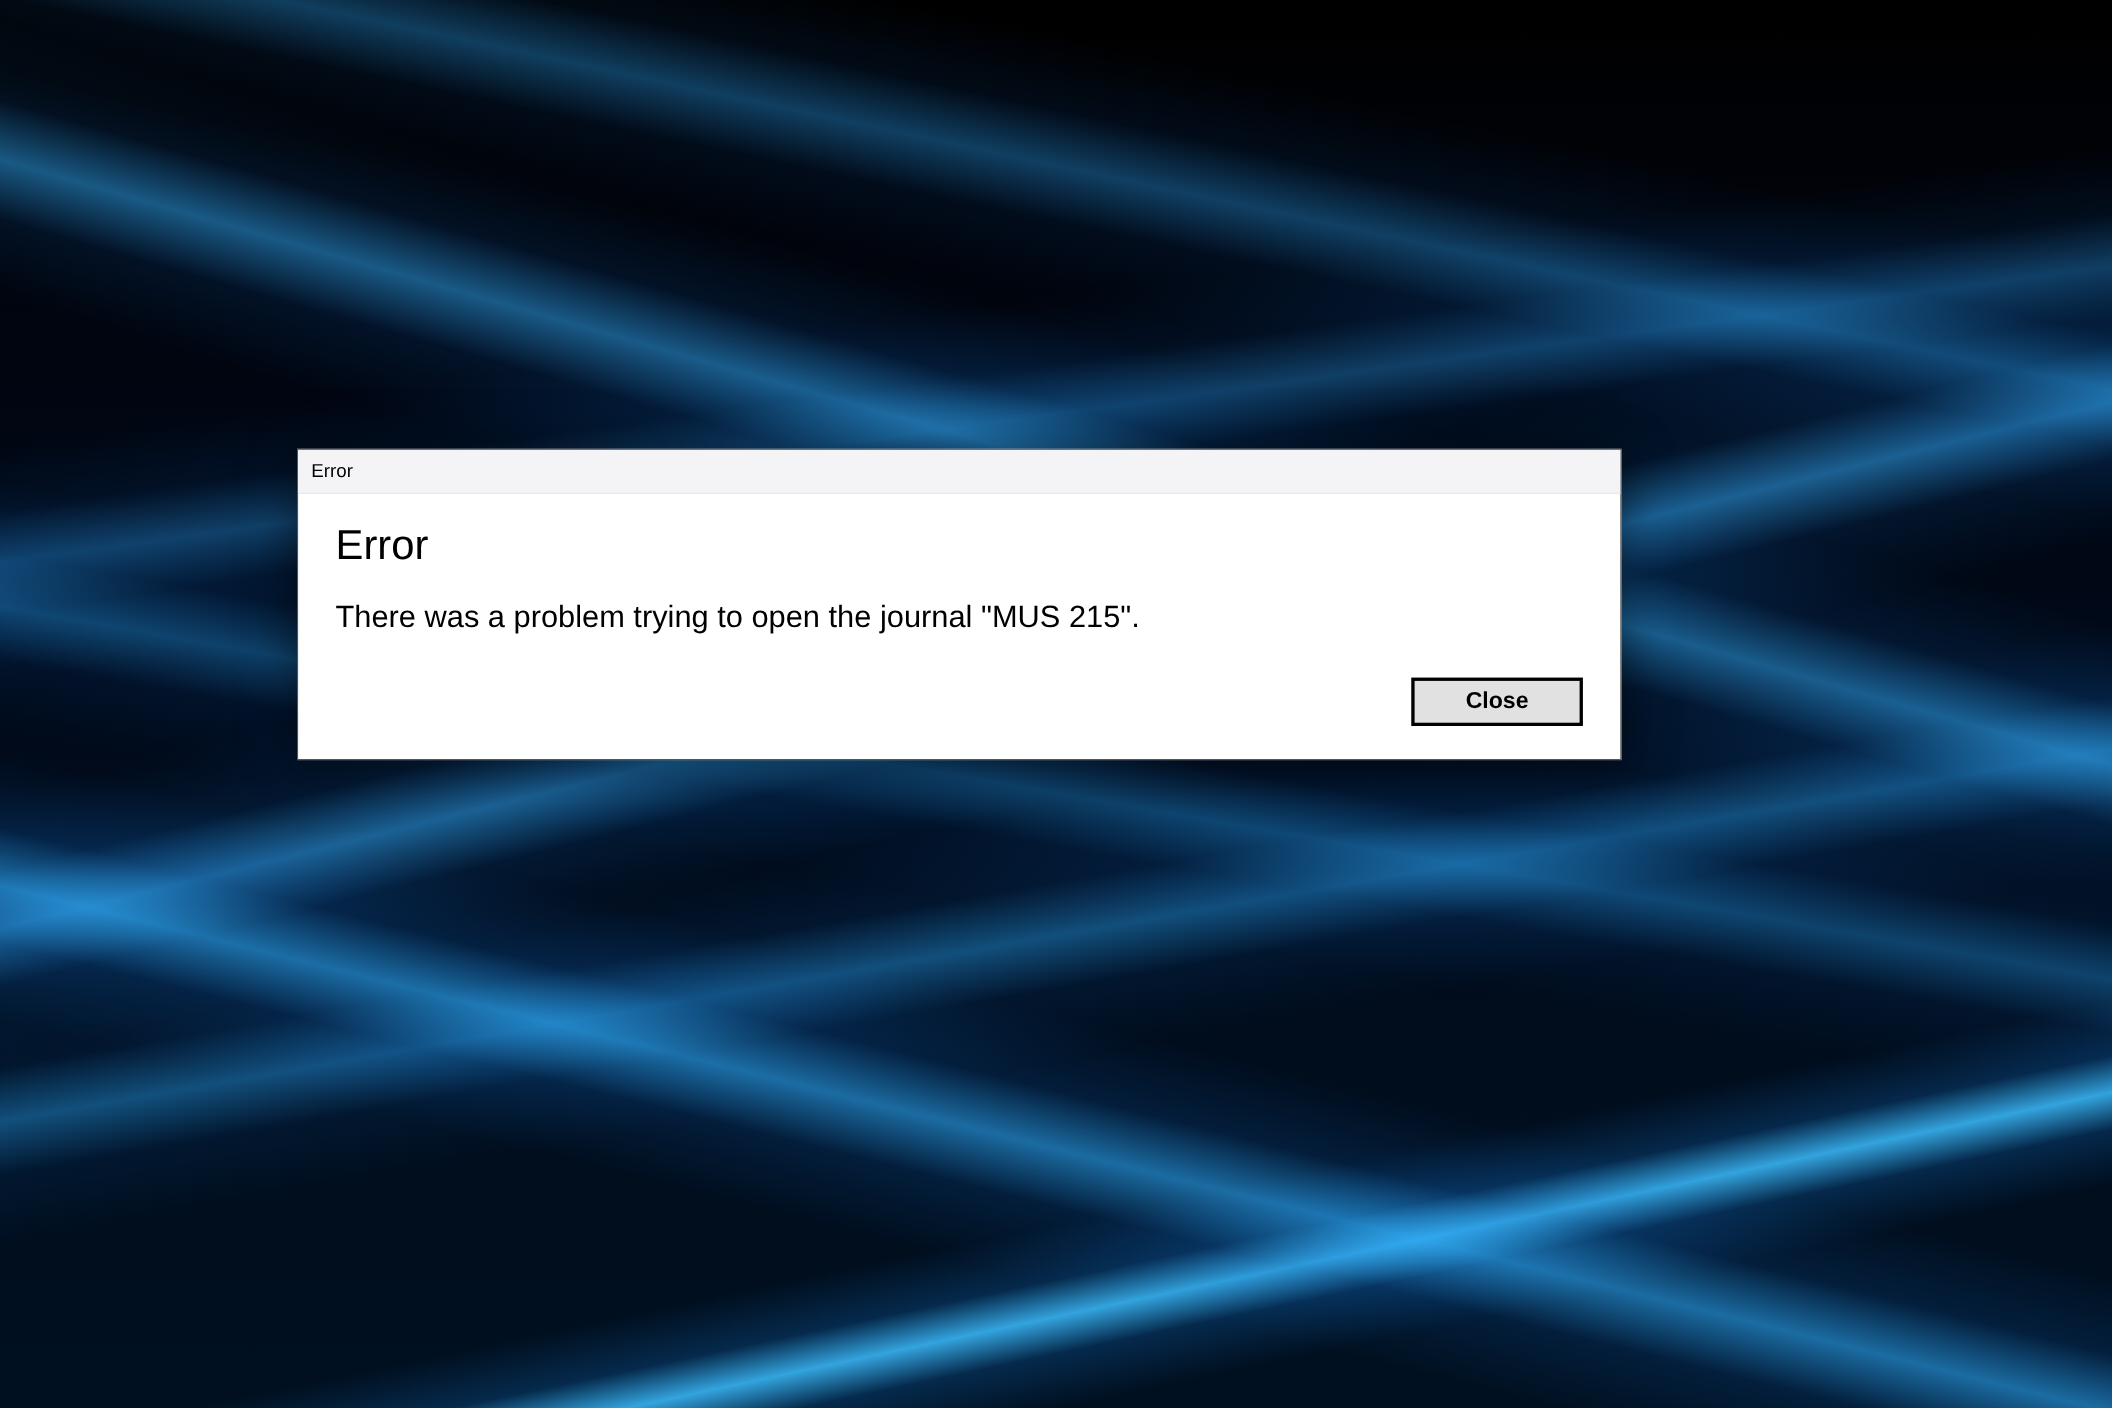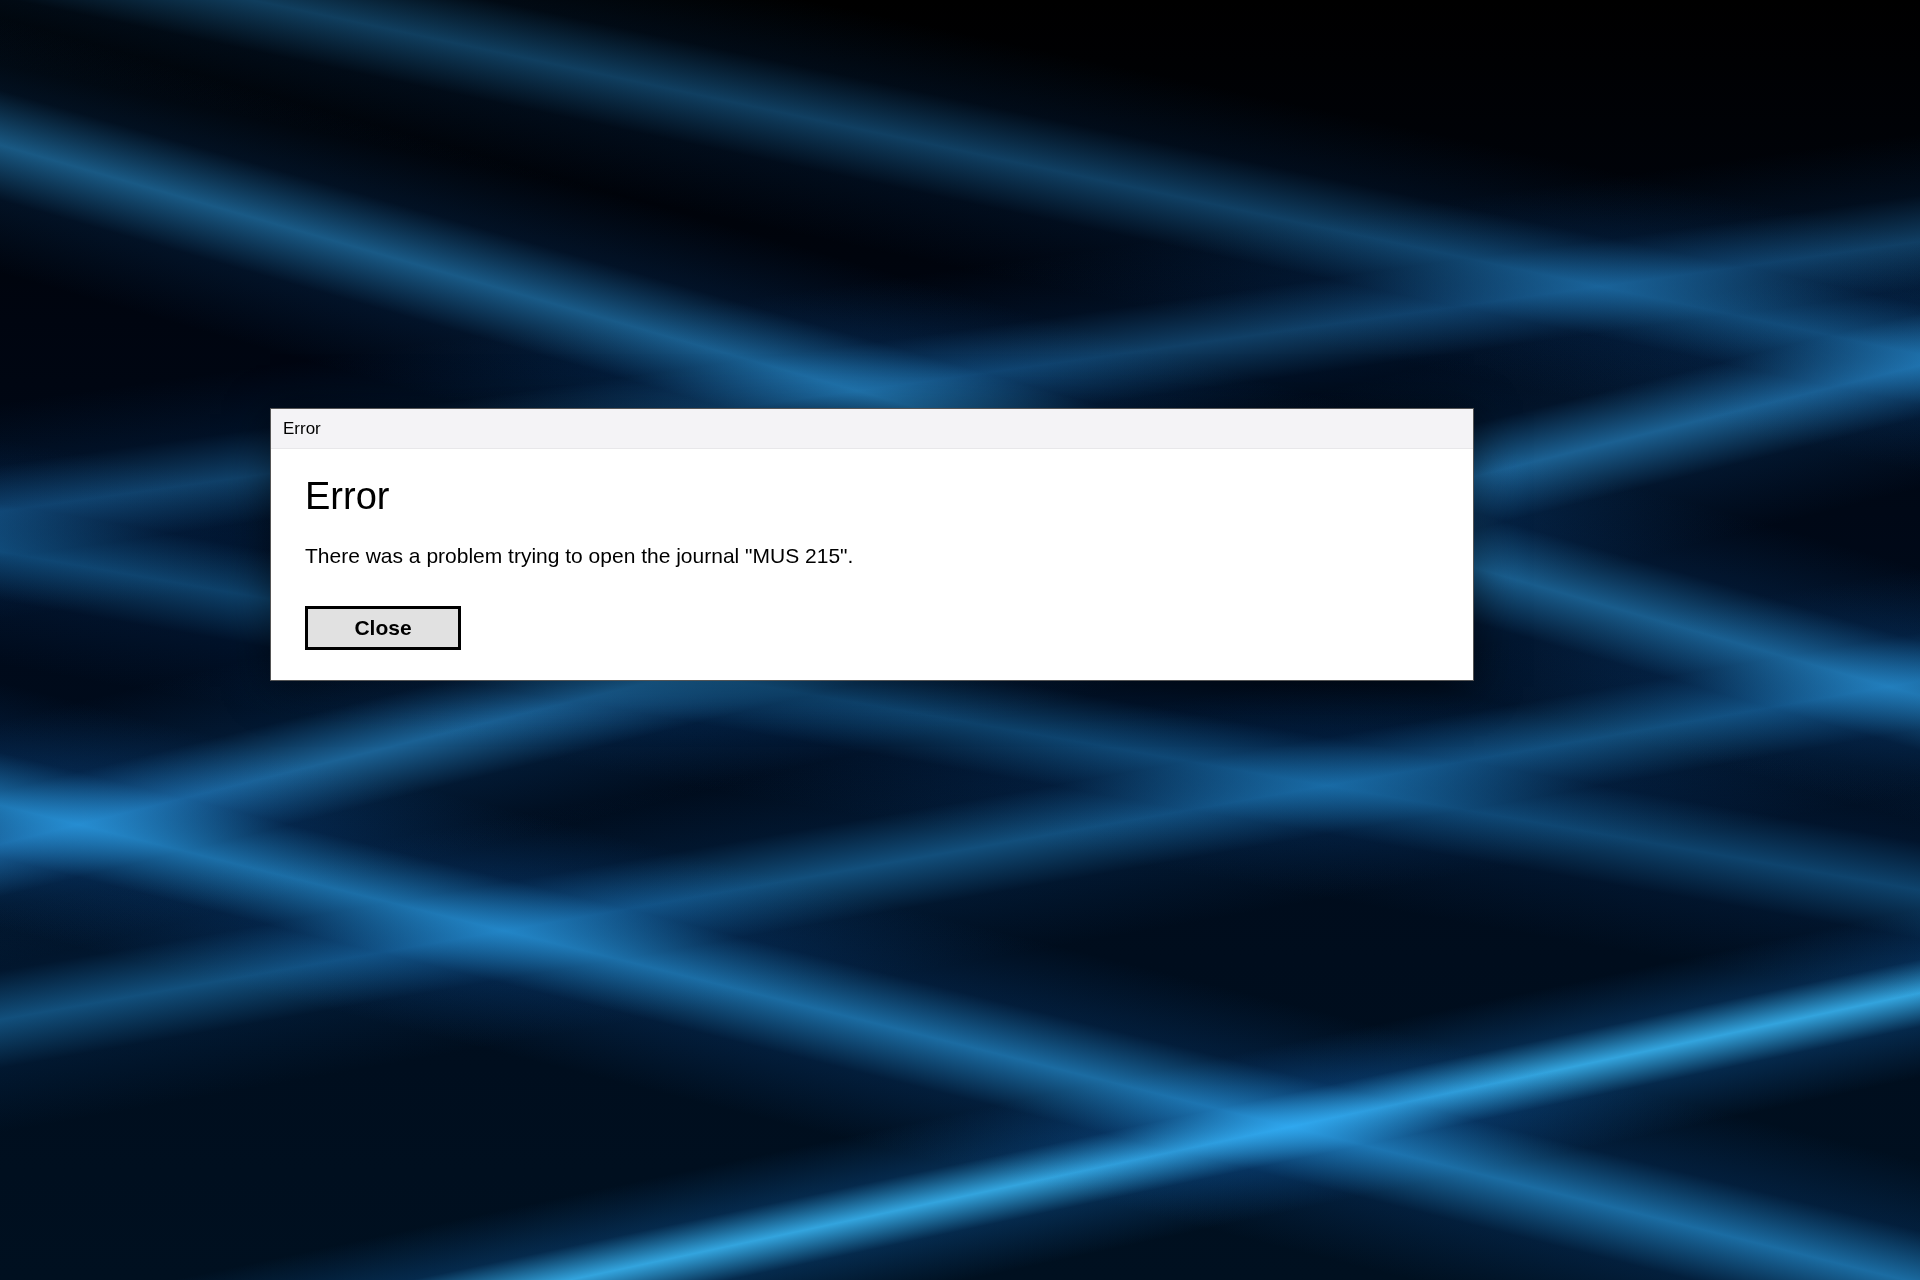--- a/index.html
+++ b/index.html
@@ -74,30 +74,30 @@
     }
 
     .dialog-heading {
       font-size: 38px;
       font-weight: 400;
       color: #000000;
       margin-bottom: 24px;
     }
 
     .dialog-message {
-      font-size: 21px;
+      font-size: 28px;
       font-weight: 400;
       color: #000000;
       line-height: 1.35;
       margin-bottom: 24px;
     }
 
     .dialog-actions {
       display: flex;
-      justify-content: flex-start;
+      justify-content: flex-end;
       margin-top: 36px;
     }
 
     .close-button {
       min-width: 156px;
       height: 44px;
       background: #e1e1e1;
       border: 3px solid #000000;
       font-size: 21px;
       font-weight: 600;

